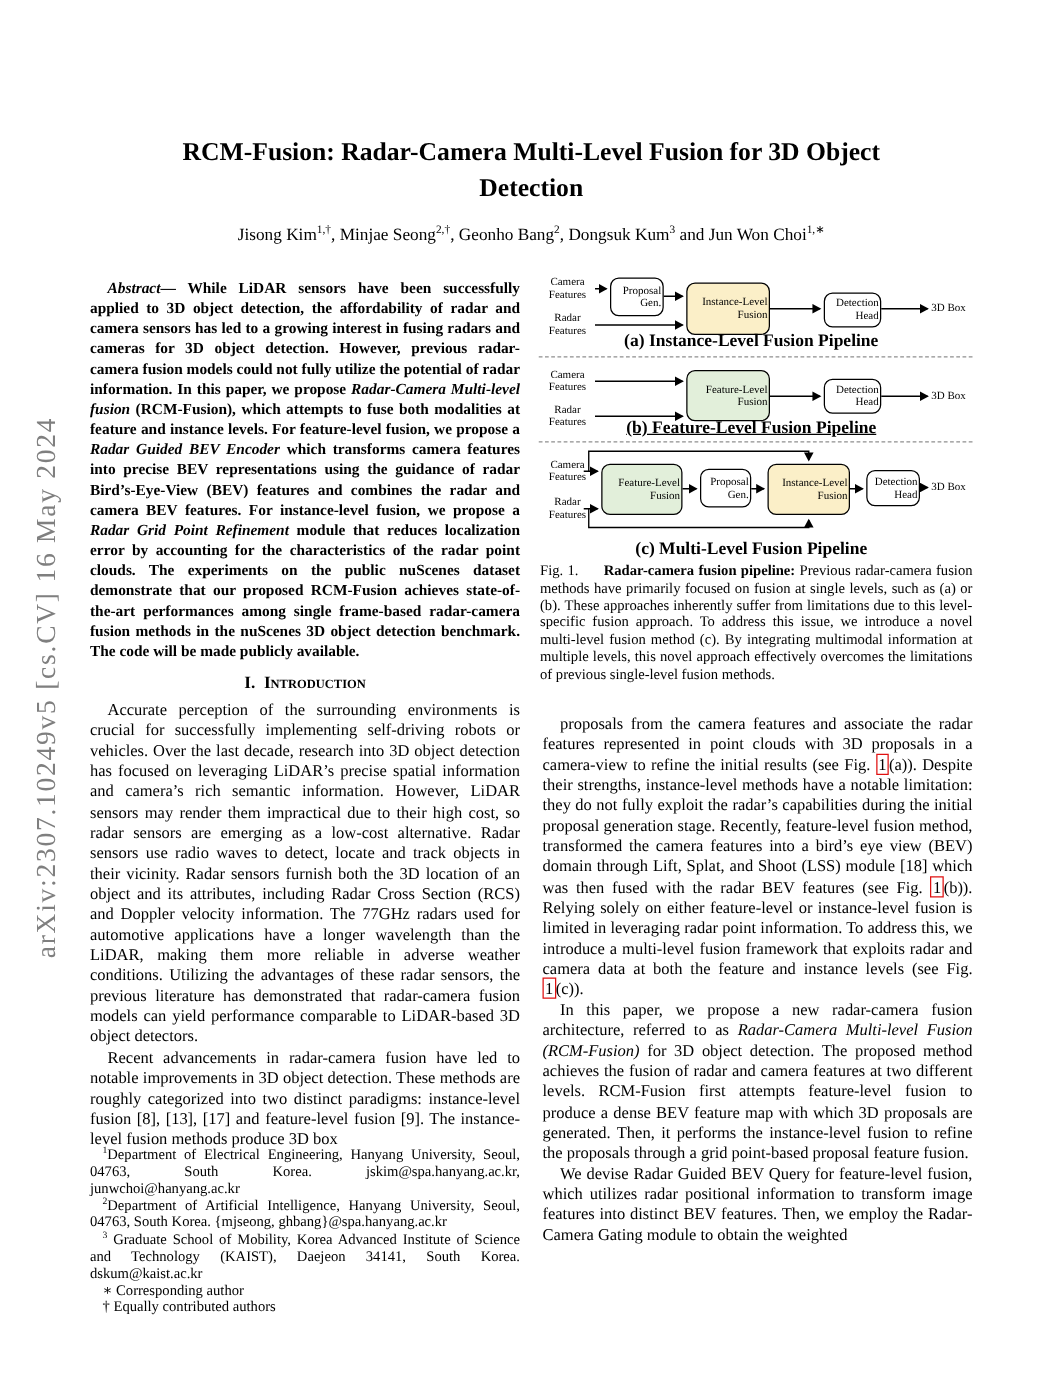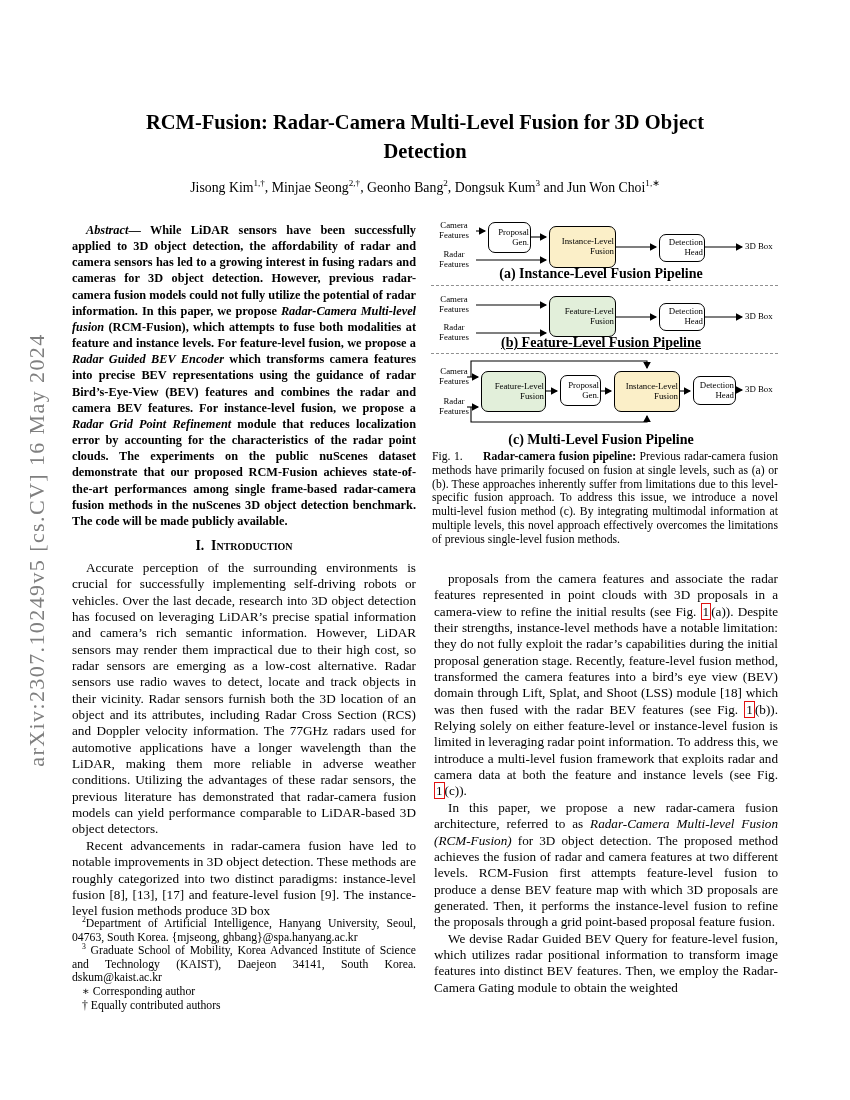--- a/index.html
+++ b/index.html
@@ -56,20 +56,21 @@
   <div class="author-line"><span>Jisong Kim</span><span class="run-sup">1,†</span><span>, Minjae Seong</span><span class="run-sup">2,†</span><span>, Geonho Bang</span><span class="run-sup">2</span><span>, Dongsuk Kum</span><span class="run-sup">3</span><span> and Jun Won Choi</span><span class="run-sup">1,∗</span></div>
 
   <div class="col-left">
     <p class="abstract"><span class="run-bi">Abstract</span><span>— While LiDAR sensors have been successfully applied to 3D object detection, the affordability of radar and camera sensors has led to a growing interest in fusing radars and cameras for 3D object detection. However, previous radar-camera fusion models could not fully utilize the potential of radar information. In this paper, we propose </span><span class="run-i">Radar-Camera Multi-level fusion </span><span>(RCM-Fusion), which attempts to fuse both modalities at feature and instance levels. For feature-level fusion, we propose a </span><span class="run-i">Radar Guided BEV Encoder </span><span>which transforms camera features into precise BEV representations using the guidance of radar Bird’s-Eye-View (BEV) features and combines the radar and camera BEV features. For instance-level fusion, we propose a </span><span class="run-i">Radar Grid Point Refinement </span><span>module that reduces localization error by accounting for the characteristics of the radar point clouds. The experiments on the public nuScenes dataset demonstrate that our proposed RCM-Fusion achieves state-of-the-art performances among single frame-based radar-camera fusion methods in the nuScenes 3D object detection benchmark. The code will be made publicly available.</span></p>
     <h2 class="sec-heading">I.&nbsp;&nbsp;Introduction</h2>
     <p class="body-p">Accurate perception of the surrounding environments is crucial for successfully implementing self-driving robots or vehicles. Over the last decade, research into 3D object detection has focused on leveraging LiDAR’s precise spatial information and camera’s rich semantic information. However, LiDAR sensors may render them impractical due to their high cost, so radar sensors are emerging as a low-cost alternative. Radar sensors use radio waves to detect, locate and track objects in their vicinity. Radar sensors furnish both the 3D location of an object and its attributes, including Radar Cross Section (RCS) and Doppler velocity information. The 77GHz radars used for automotive applications have a longer wavelength than the LiDAR, making them more reliable in adverse weather conditions. Utilizing the advantages of these radar sensors, the previous literature has demonstrated that radar-camera fusion models can yield performance comparable to LiDAR-based 3D object detectors.</p>
     <p class="body-p">Recent advancements in radar-camera fusion have led to notable improvements in 3D object detection. These methods are roughly categorized into two distinct paradigms: instance-level fusion [8], [13], [17] and feature-level fusion [9]. The instance-level fusion methods produce 3D box</p>
   </div>
 
   <div class="footnotes">
+    <p class="fn-indent"><span class="run-sup">1</span><span>Department of Electrical Engineering, Hanyang University, Seoul, 04763, South Korea. jskim@spa.hanyang.ac.kr, junwchoi@hanyang.ac.kr</span></p>
     <p class="fn-indent"><span class="run-sup">2</span><span>Department of Artificial Intelligence, Hanyang University, Seoul, 04763, South Korea. {mjseong, ghbang}@spa.hanyang.ac.kr</span></p>
     <p class="fn-indent"><span class="run-sup">3</span><span> Graduate School of Mobility, Korea Advanced Institute of Science and Technology (KAIST), Daejeon 34141, South Korea. dskum@kaist.ac.kr</span></p>
     <p class="fn-indent">∗ Corresponding author</p>
     <p class="fn-indent">† Equally contributed authors</p>
   </div>
 
   <div class="fig1">
 
     <svg class="fig-svg" viewBox="0 0 347 228">
       <defs>

